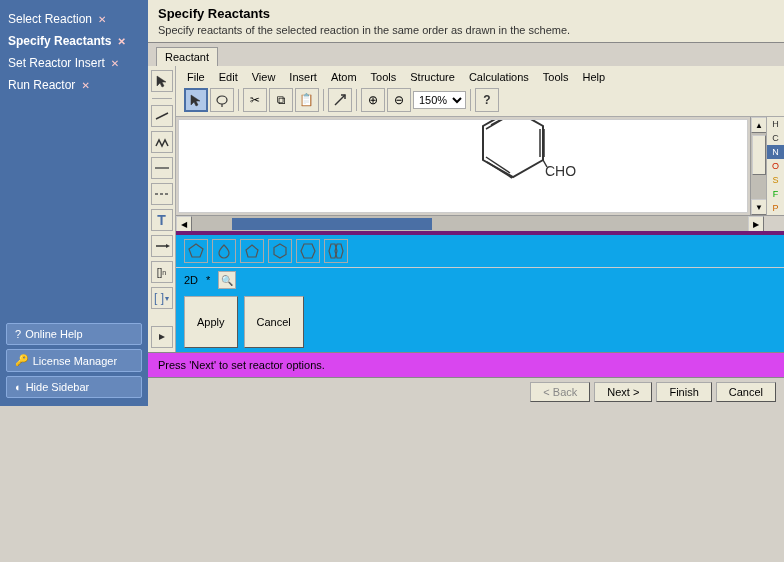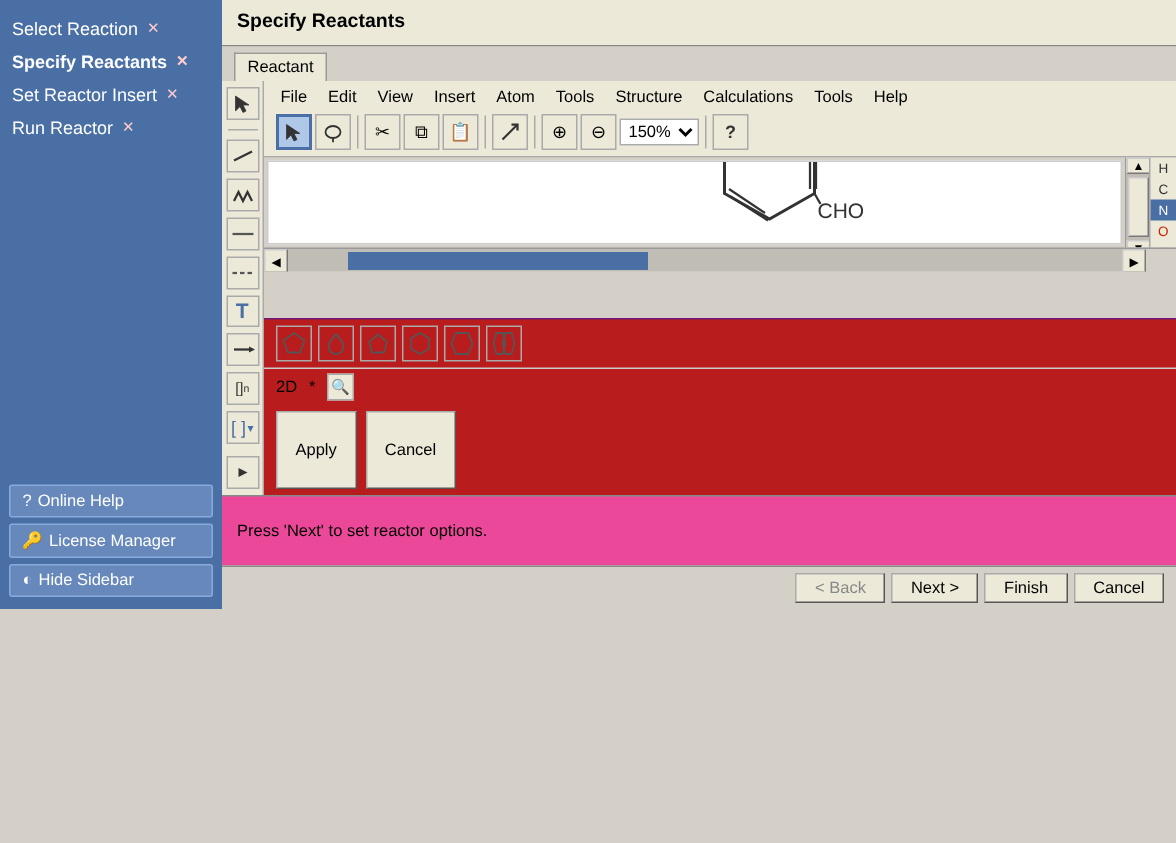--- a/index.html
+++ b/index.html
@@ -57,30 +57,30 @@
     .elem-H { color: #333; }
     .elem-C { color: #333; }
     .elem-N { color: #2244cc; }
     .elem-O { color: #cc2200; }
     .elem-S { color: #cc8800; }
     .elem-F { color: #00aa00; }
     .elem-P { color: #cc6600; }
     .elem-selected { background: #4a6fa5; color: white !important; }
 
     
-    .editor-bottom { background: #b91c1c; border-top: 1px solid #701a75; margin-top: 31px; }
+    .editor-bottom { background: #0ea5e9; border-top: 4px solid #701a75; }
     .shape-toolbar { display: flex; align-items: center; gap: 4px; padding: 4px 8px; border-bottom: 1px solid #ccc; }
     .shape-btn { width: 24px; height: 24px; background: transparent; border: 1px solid #aaa; display: flex; align-items: center; justify-content: center; cursor: pointer; }
     .status-bar { display: flex; align-items: center; gap: 8px; padding: 3px 8px; }
     .status-text { font-size: 11px; }
     .action-bar { display: flex; align-items: center; gap: 6px; padding: 4px 8px; }
     .action-btn { padding: 19px 12px; font-size: 11px; background: #ece9d8; border: 1px outset #aaa; cursor: pointer; }
 
     
-    .bottom-status { background: #ec4899; border-top: 1px solid #888; padding: 17px 10px; font-size: 11px; }
+    .bottom-status { background: #d946ef; border-top: 1px solid #888; padding: 6px 10px; font-size: 11px; }
     .bottom-nav { background: #d4d0c8; border-top: 1px solid #888; padding: 4px 8px; display: flex; justify-content: flex-end; gap: 4px; }
     .nav-btn { padding: 3px 12px; font-size: 11px; background: #ece9d8; border: 1px outset #aaa; cursor: pointer; }
     .nav-btn:disabled { color: #888; }
 
     
     .v-scrollbar { width: 16px; background: #d4d0c8; border-left: 1px solid #999; display: flex; flex-direction: column; }
     .v-scrollbar-btn { width: 16px; height: 16px; background: #ece9d8; border: 1px outset #ccc; display: flex; align-items: center; justify-content: center; font-size: 8px; cursor: pointer; }
     .v-scrollbar-track { flex: 1; background: #c0bdb5; }
     .v-scrollbar-thumb { width: 14px; height: 40px; background: #ece9d8; border: 1px outset #ccc; margin: 2px auto; }
 
@@ -128,20 +128,21 @@
         <span>◐</span>
         <span>Hide Sidebar</span>
       </button>
     </div>
   </div>
 
   <div class="content-area">
 
     <div class="header-box">
       <div class="header-title">Specify Reactants</div>
+      <div class="header-desc">Specify reactants of the selected reaction in the same order as drawn in the scheme.</div>
     </div>
 
     <div class="tab-row">
       <div class="tab">Reactant</div>
     </div>
 
     <div class="editor-wrapper">
 
       <div class="left-toolbar">
         <div class="toolbar-btn">

